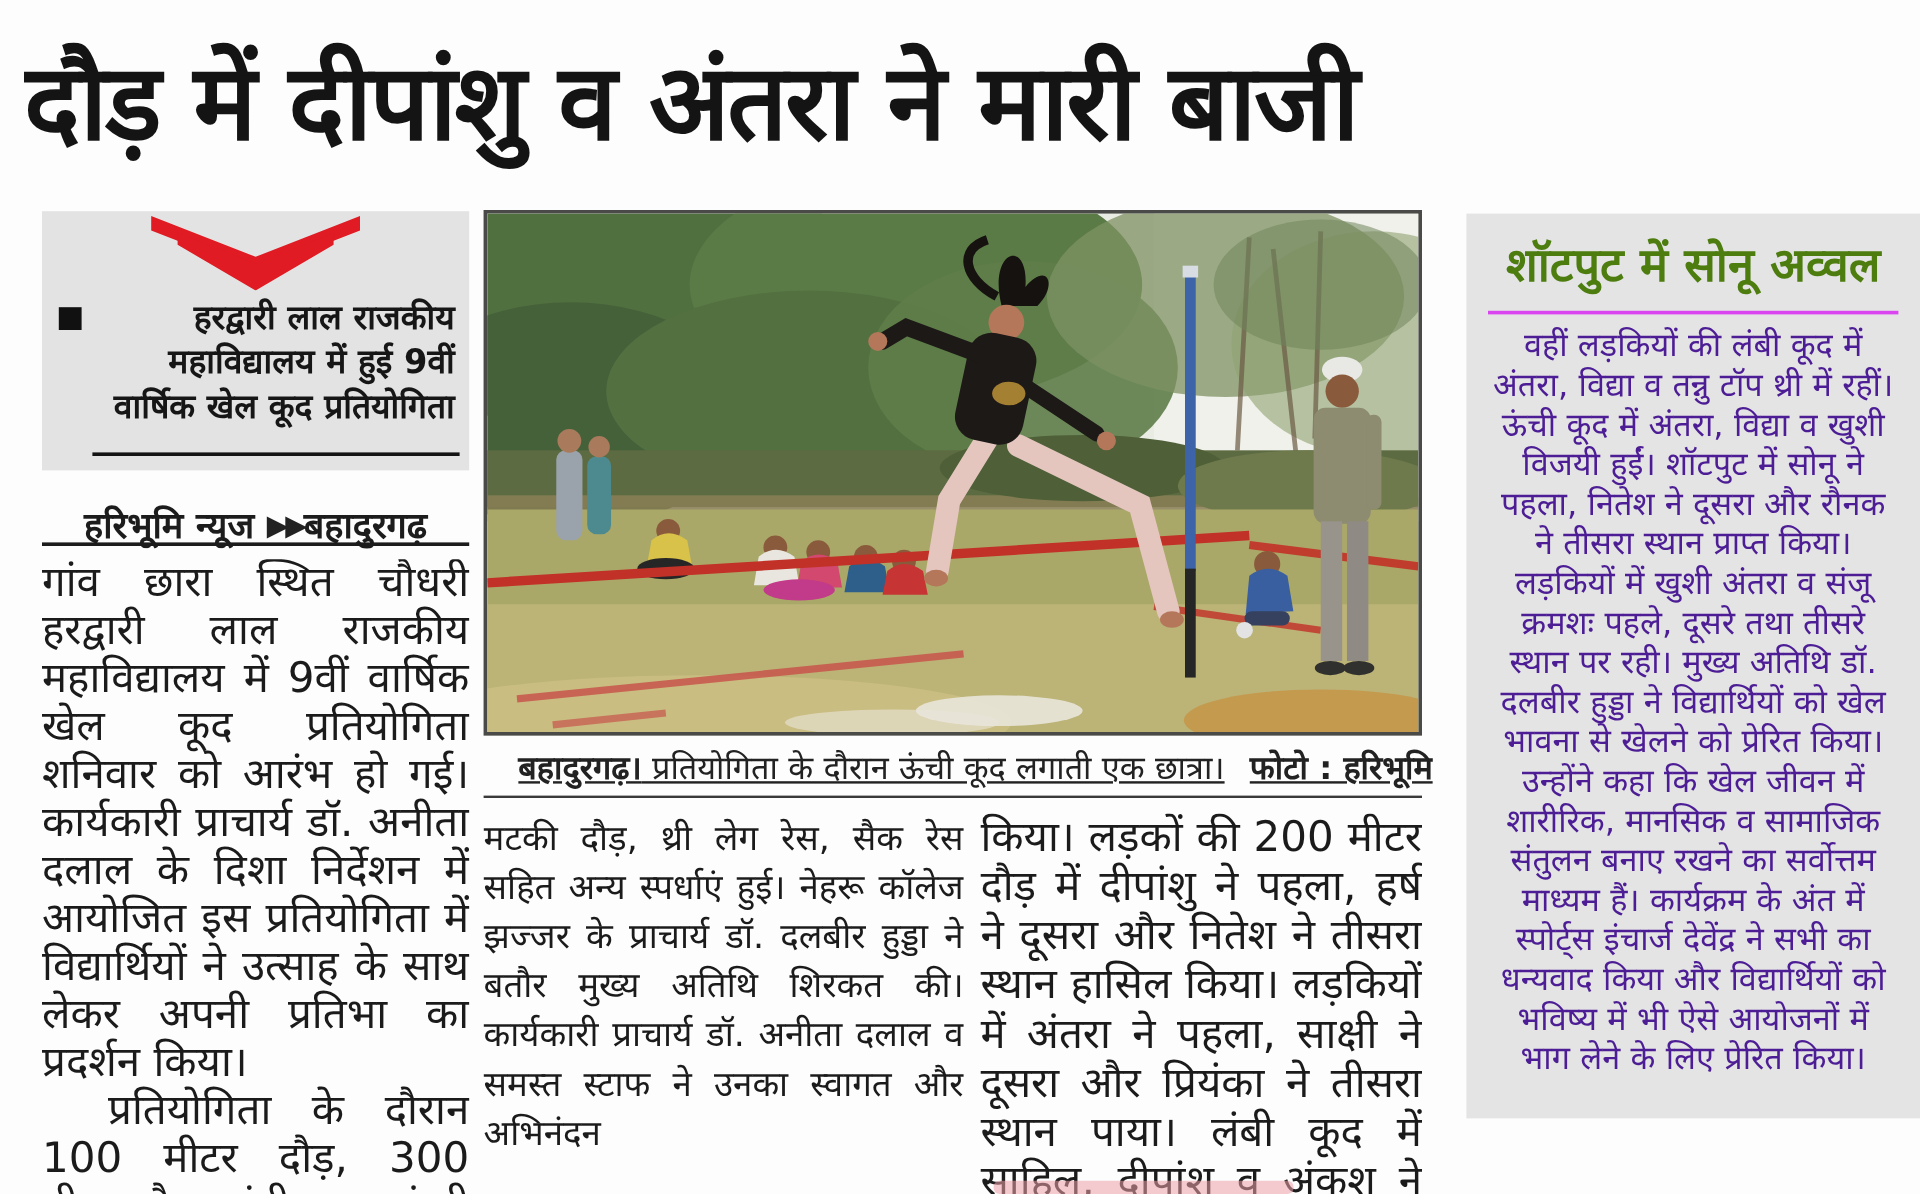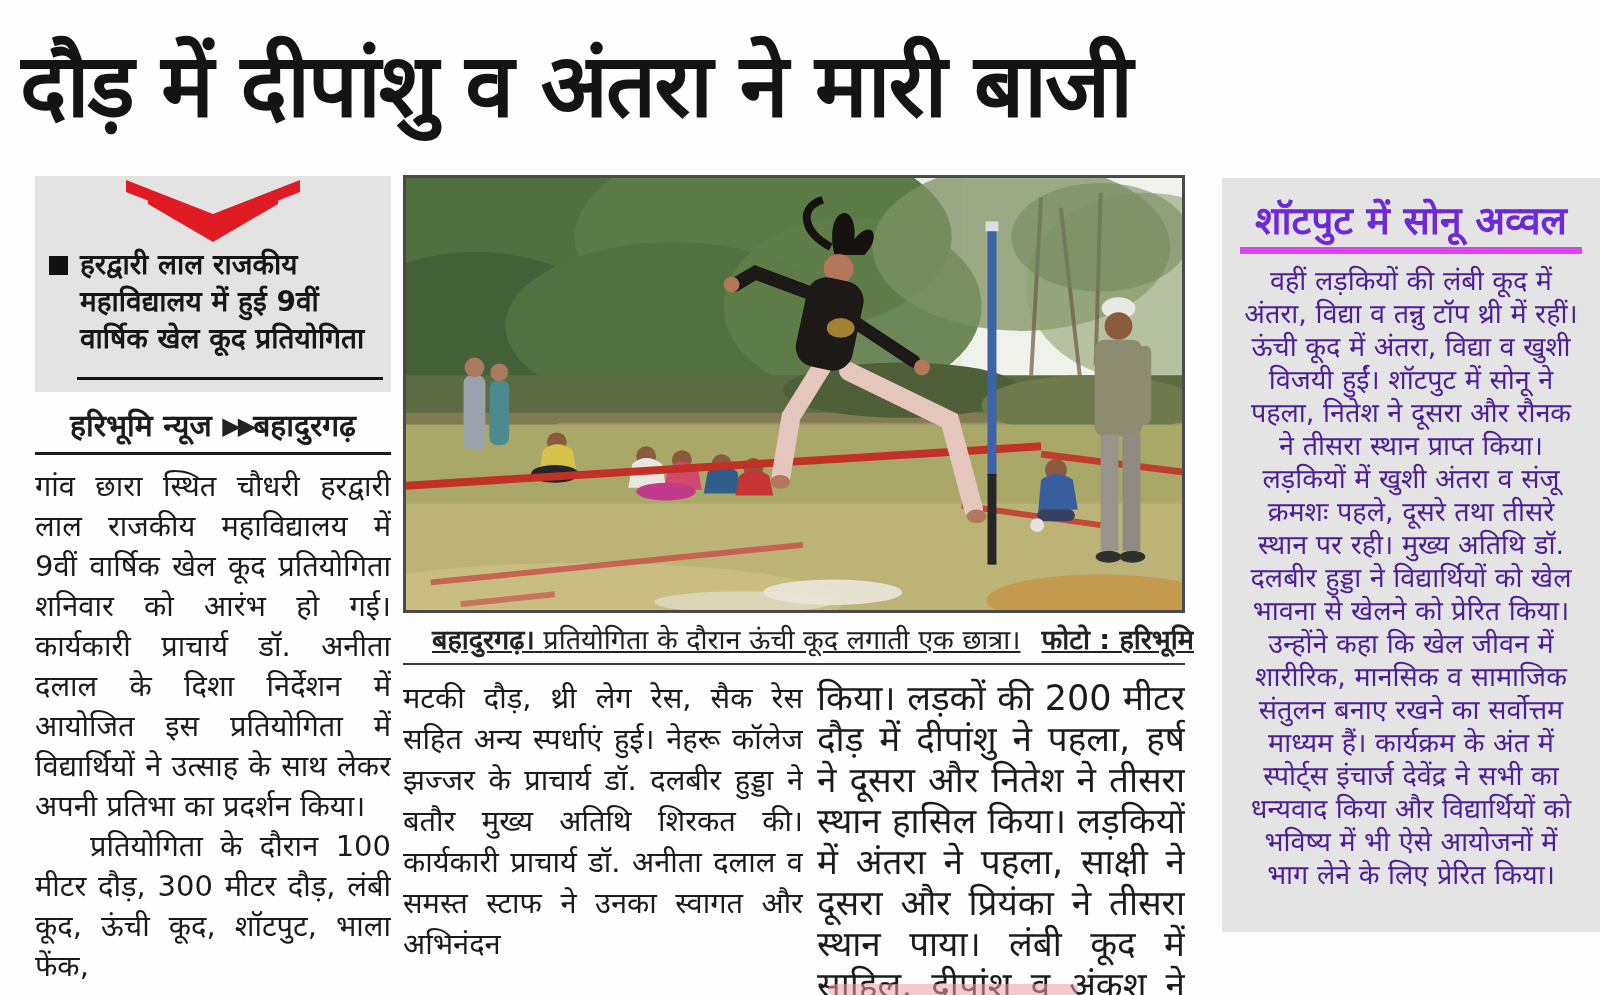--- a/index.html
+++ b/index.html
@@ -15,32 +15,32 @@
   }
   
   .gray-box{
     position:absolute;left:35px;top:176px;width:356px;height:216px;
     background:#e3e3e3;overflow:hidden;
   }
   .chev-wrap{position:absolute;top:4px;left:0;width:100%;text-align:center;}
   .box-row{position:absolute;top:70px;left:14px;width:330px;display:flex;gap:12px;}
   .bullet-sq{flex:0 0 auto;width:19px;height:19px;background:#111;margin-top:10px;}
   .box-text{
-    font-size:28px;font-weight:bold;line-height:37px;color:#161616;text-align:left;
+    font-size:28px;font-weight:bold;line-height:37px;color:#161616;text-align:right;
   }
   .box-underline{position:absolute;left:42px;bottom:12px;width:306px;height:3px;background:#141414;}
   .byline{
-    position:absolute;left:35px;top:404px;width:356px;text-align:center;
+    position:absolute;left:35px;top:416px;width:356px;text-align:center;
     font-size:30px;font-weight:bold;color:#1c1c1c;white-space:nowrap;overflow:hidden;
   }
   .byline .arrows{font-size:24px;letter-spacing:-3px;position:relative;top:-2px;color:#222;}
   .byline-underline{position:absolute;left:35px;top:452px;width:356px;height:3px;background:#1c1c1c;}
   .left-body{
     position:absolute;left:35px;top:466px;width:356px;height:529px;
-    font-size:29px;line-height:40px;text-align:justify;overflow:hidden;
+    font-size:35px;line-height:40px;text-align:justify;overflow:hidden;
   }
   .left-body p{margin:0;}
   .left-body p.indent{text-indent:55px;}
   
   .photo-frame{
     position:absolute;left:403px;top:175px;width:782px;height:438px;
     border:3px solid #4a4a48;box-sizing:border-box;background:#dfe5da;overflow:hidden;
   }
   .photo-frame svg{display:block;width:100%;height:100%;}
   .caption{
@@ -59,22 +59,22 @@
   .col3{
     position:absolute;left:817px;top:678px;width:368px;height:317px;
     font-size:35px;line-height:41px;text-align:justify;overflow:hidden;
   }
   
   .right-box{
     position:absolute;left:1222px;top:178px;width:378px;height:754px;
     background:#e4e4e4;box-sizing:border-box;padding:14px 18px 10px 18px;overflow:hidden;
   }
   .right-headline{
-    font-size:39px;font-weight:bold;text-align:center;color:#6d28d9;
-    border-bottom:7px solid #d946ef;padding-bottom:2px;white-space:nowrap;overflow:hidden;
+    font-size:39px;font-weight:bold;text-align:center;color:#4d7c0f;
+    border-bottom:3px solid #d946ef;padding-bottom:14px;white-space:nowrap;overflow:hidden;
   }
   .right-body{
     margin-top:10px;font-size:27px;line-height:33px;text-align:center;color:#4c1d95;
   }
   
   .bottom-smudge{
     position:absolute;left:828px;top:984px;width:250px;height:11px;
     background:rgba(238,160,170,0.55);border-radius:5px;
   }
 </style>

